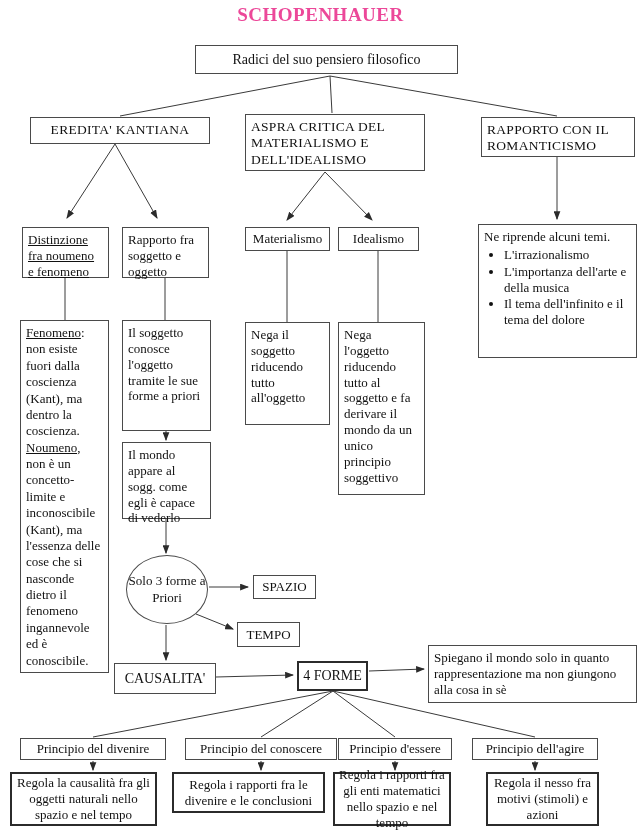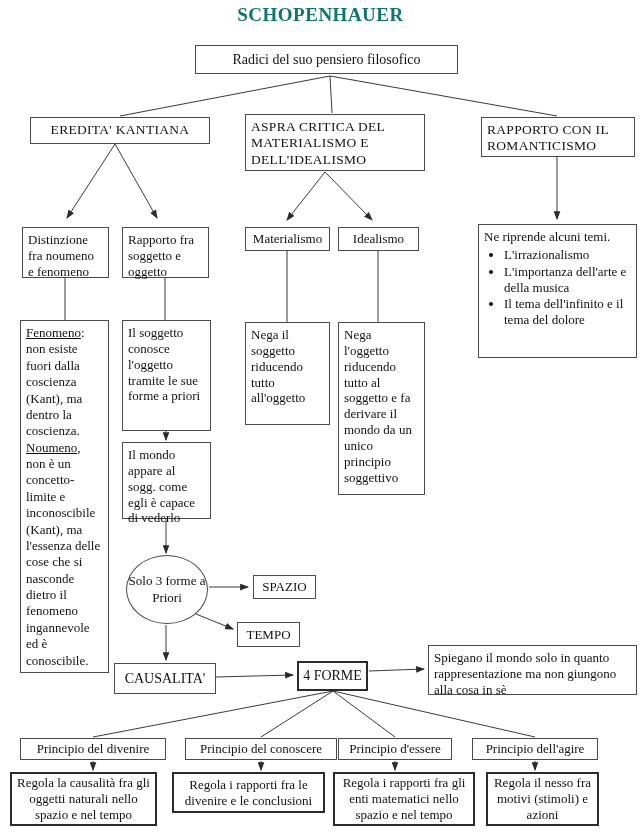--- a/index.html
+++ b/index.html
@@ -5,21 +5,21 @@
   html,body{margin:0;padding:0;background:#ffffff;}
   .canvas{
     position:relative;width:641px;height:837px;background:#ffffff;
     font-family:"Liberation Serif","DejaVu Serif",serif;color:#111;
     overflow:hidden;
   }
   .connectors{position:absolute;left:0;top:0;width:641px;height:837px;}
   .connectors line{stroke:#3a3a3a;stroke-width:1;}
   .page-title{
     position:absolute;left:0;top:4px;width:100%;text-align:center;
-    font-size:19px;font-weight:bold;letter-spacing:.5px;color:#0f766e;
+    font-size:19px;font-weight:bold;letter-spacing:.5px;color:#ec4899;
   }
   .box{
     position:absolute;border:1px solid #4a4a4a;background:#fff;
     font-size:13px;line-height:1.22;box-sizing:border-box;
   }
   .thick{border-width:2px;border-color:#2b2b2b;}
   .center{display:flex;align-items:center;justify-content:center;text-align:center;}
   .pad{padding:4px 5px;}
   .caps{letter-spacing:.3px;}
   .u{text-decoration:underline;}
@@ -101,21 +101,21 @@
   <div class="page-title">SCHOPENHAUER</div>
 
   <div class="box center fs14" style="left:195px;top:45px;width:263px;height:29px;">Radici del suo pensiero filosofico</div>
 
   <div class="box center caps" style="left:30px;top:117px;width:180px;height:27px;font-size:13.5px;">EREDITA' KANTIANA</div>
 
   <div class="box pad caps" style="left:245px;top:114px;width:180px;height:57px;font-size:13.5px;">ASPRA CRITICA DEL MATERIALISMO E DELL'IDEALISMO</div>
 
   <div class="box pad caps" style="left:481px;top:117px;width:154px;height:40px;font-size:13.5px;">RAPPORTO CON IL ROMANTICISMO</div>
 
-  <div class="box pad" style="left:22px;top:227px;width:87px;height:51px;">Distinzione fra noumeno e fenomeno</div>
+  <div class="box pad" style="left:22px;top:227px;width:87px;height:51px;text-decoration:underline;">Distinzione fra noumeno e fenomeno</div>
 
   <div class="box pad" style="left:122px;top:227px;width:87px;height:51px;">Rapporto fra soggetto e oggetto</div>
 
   <div class="box center" style="left:245px;top:227px;width:85px;height:24px;">Materialismo</div>
 
   <div class="box center" style="left:338px;top:227px;width:81px;height:24px;">Idealismo</div>
 
   <div class="box pad" style="left:478px;top:224px;width:159px;height:134px;">
     <p class="temi-intro">Ne riprende alcuni temi.</p>
     <ul class="temi-list">
@@ -140,25 +140,25 @@
   <div class="ellipse" style="left:126px;top:555px;width:82px;height:69px;">Solo 3 forme a Priori</div>
 
   <div class="box center" style="left:253px;top:575px;width:63px;height:24px;">SPAZIO</div>
 
   <div class="box center" style="left:237px;top:622px;width:63px;height:25px;">TEMPO</div>
 
   <div class="box center fs14" style="left:114px;top:663px;width:102px;height:31px;">CAUSALITA'</div>
 
   <div class="box center thick fs14" style="left:297px;top:661px;width:71px;height:30px;">4 FORME</div>
 
-  <div class="box pad" style="left:428px;top:645px;width:209px;height:50px;">Spiegano il mondo solo in quanto rappresentazione ma non giungono alla cosa in sè</div>
+  <div class="box pad" style="left:428px;top:645px;width:209px;height:58px;">Spiegano il mondo solo in quanto rappresentazione ma non giungono alla cosa in sè</div>
 
   <div class="box center" style="left:20px;top:738px;width:146px;height:22px;">Principio del divenire</div>
   <div class="box center" style="left:185px;top:738px;width:152px;height:22px;">Principio del conoscere</div>
   <div class="box center" style="left:338px;top:738px;width:114px;height:22px;">Principio d'essere</div>
   <div class="box center" style="left:472px;top:738px;width:126px;height:22px;">Principio dell'agire</div>
 
   <div class="box center thick" style="left:10px;top:772px;width:147px;height:54px;padding:2px;">Regola la causalità fra gli oggetti naturali nello spazio e nel tempo</div>
   <div class="box center thick" style="left:172px;top:772px;width:153px;height:41px;padding:2px;">Regola i rapporti fra le divenire e le conclusioni</div>
-  <div class="box center thick" style="left:333px;top:772px;width:142px;height:54px;padding:2px;">Regola i rapporti fra gli enti matematici nello spazio e nel tempo</div>
+  <div class="box center thick" style="left:333px;top:772px;width:118px;height:54px;padding:2px;">Regola i rapporti fra gli enti matematici nello spazio e nel tempo</div>
   <div class="box center thick" style="left:486px;top:772px;width:113px;height:54px;padding:2px;">Regola il nesso fra motivi (stimoli) e azioni</div>
 
 </div>
 
 </body></html>

